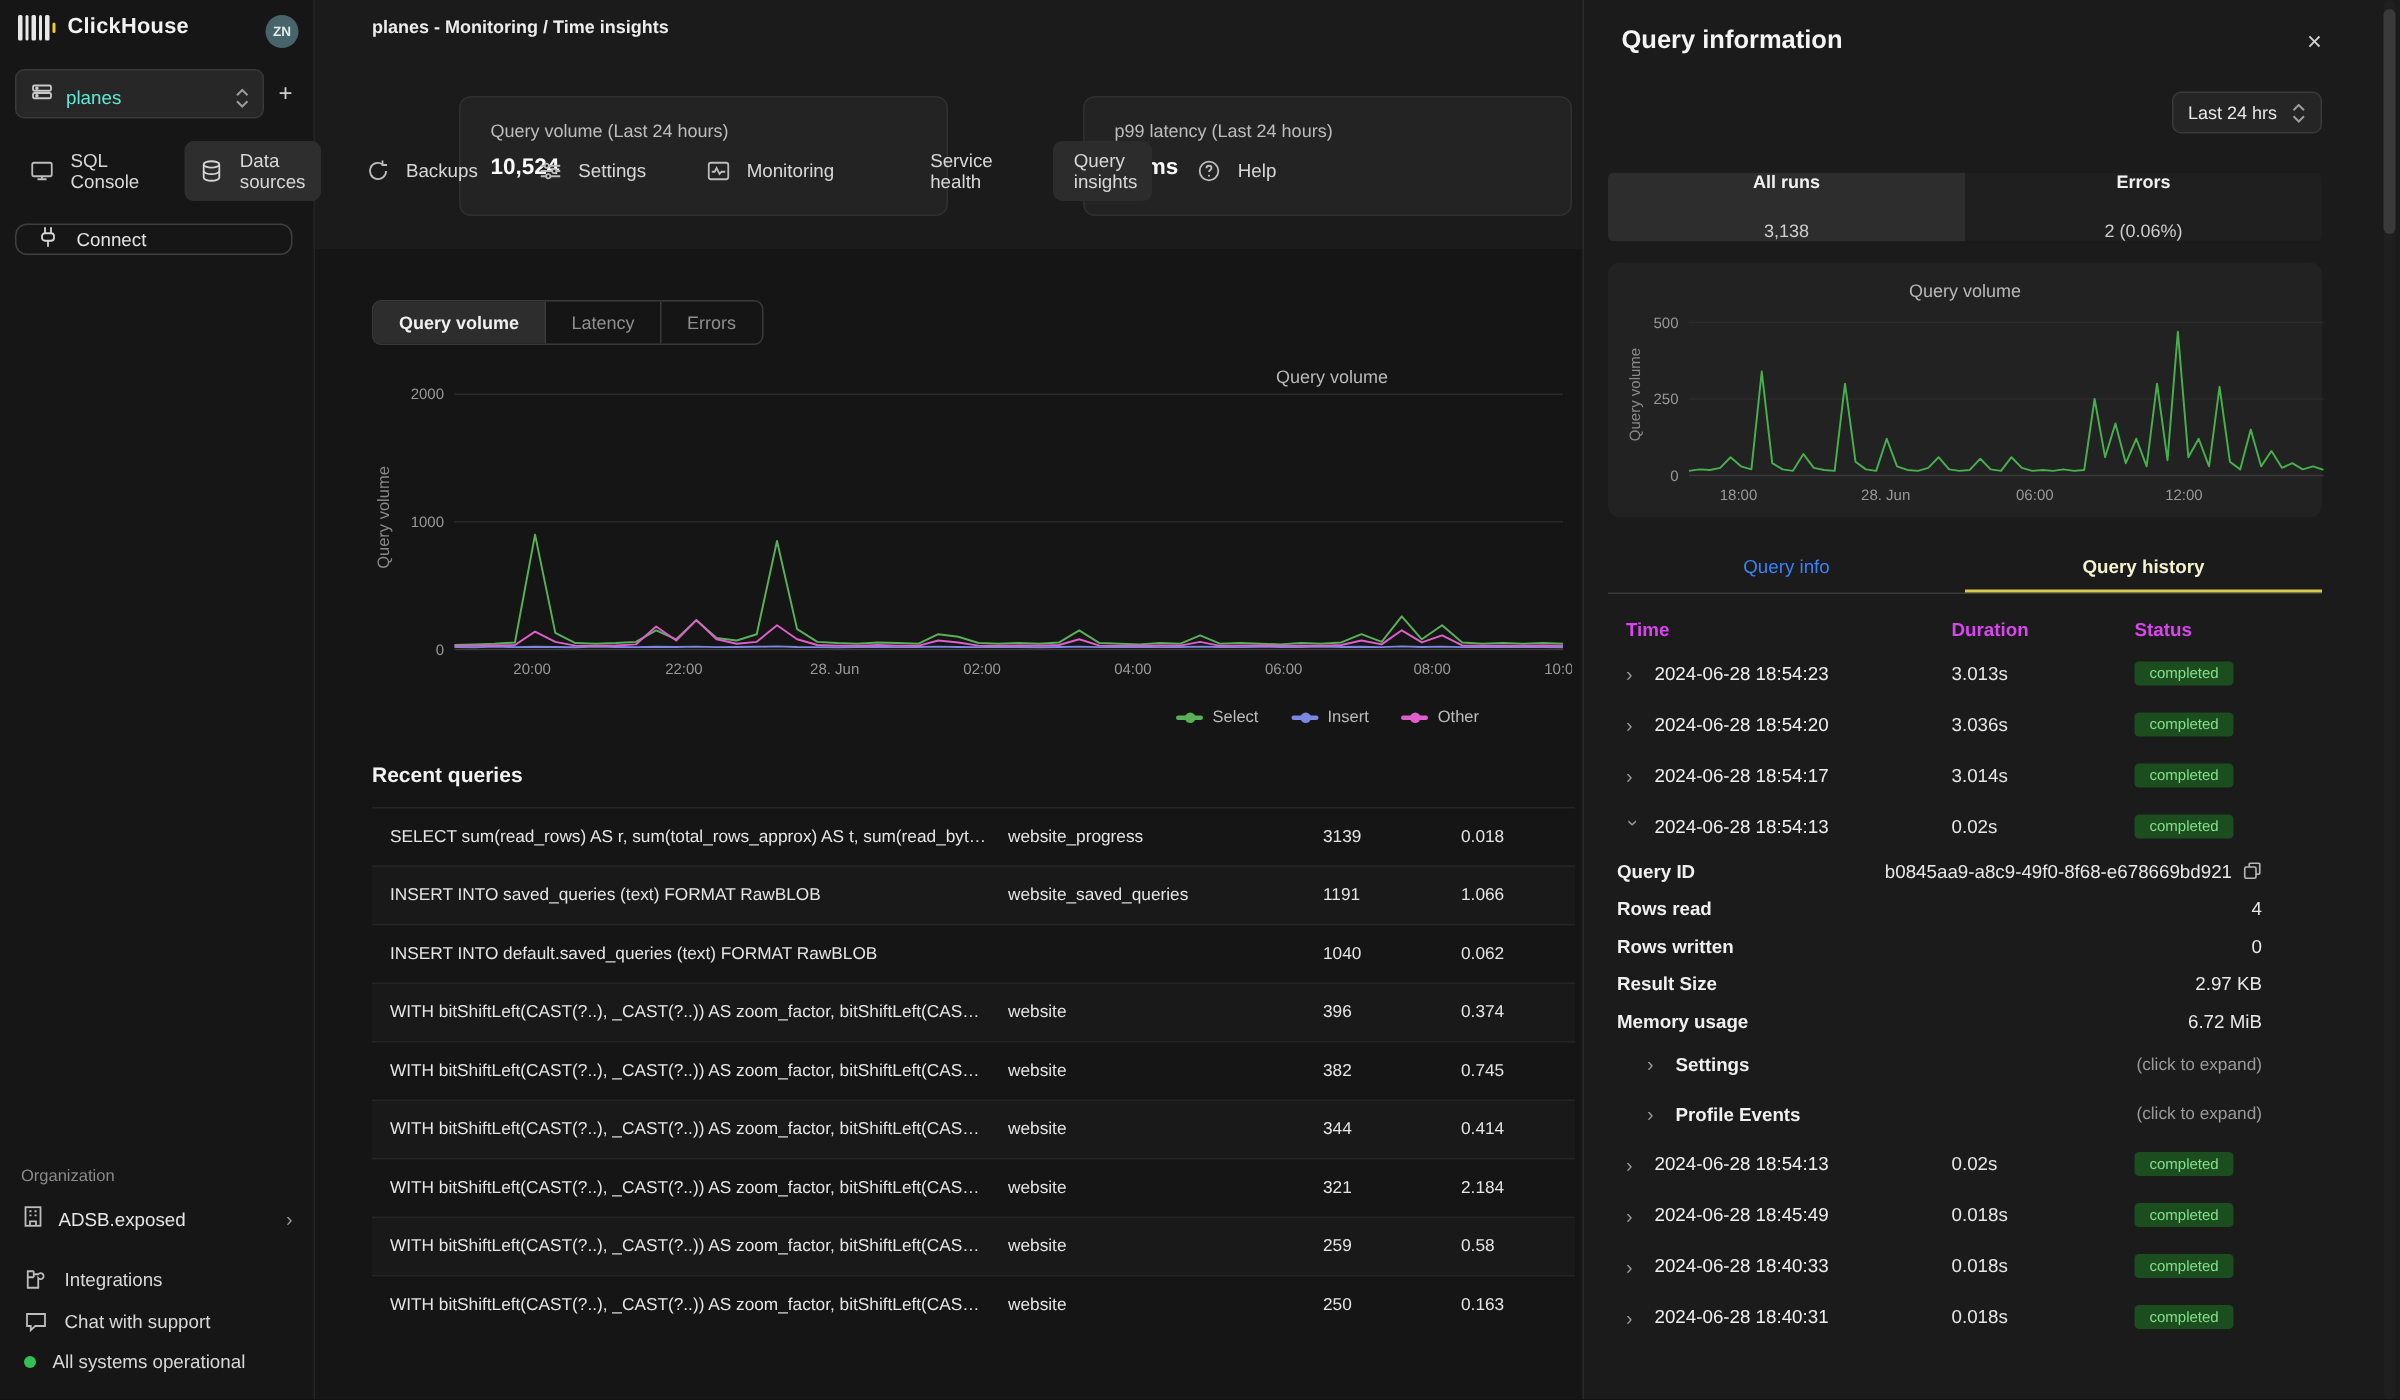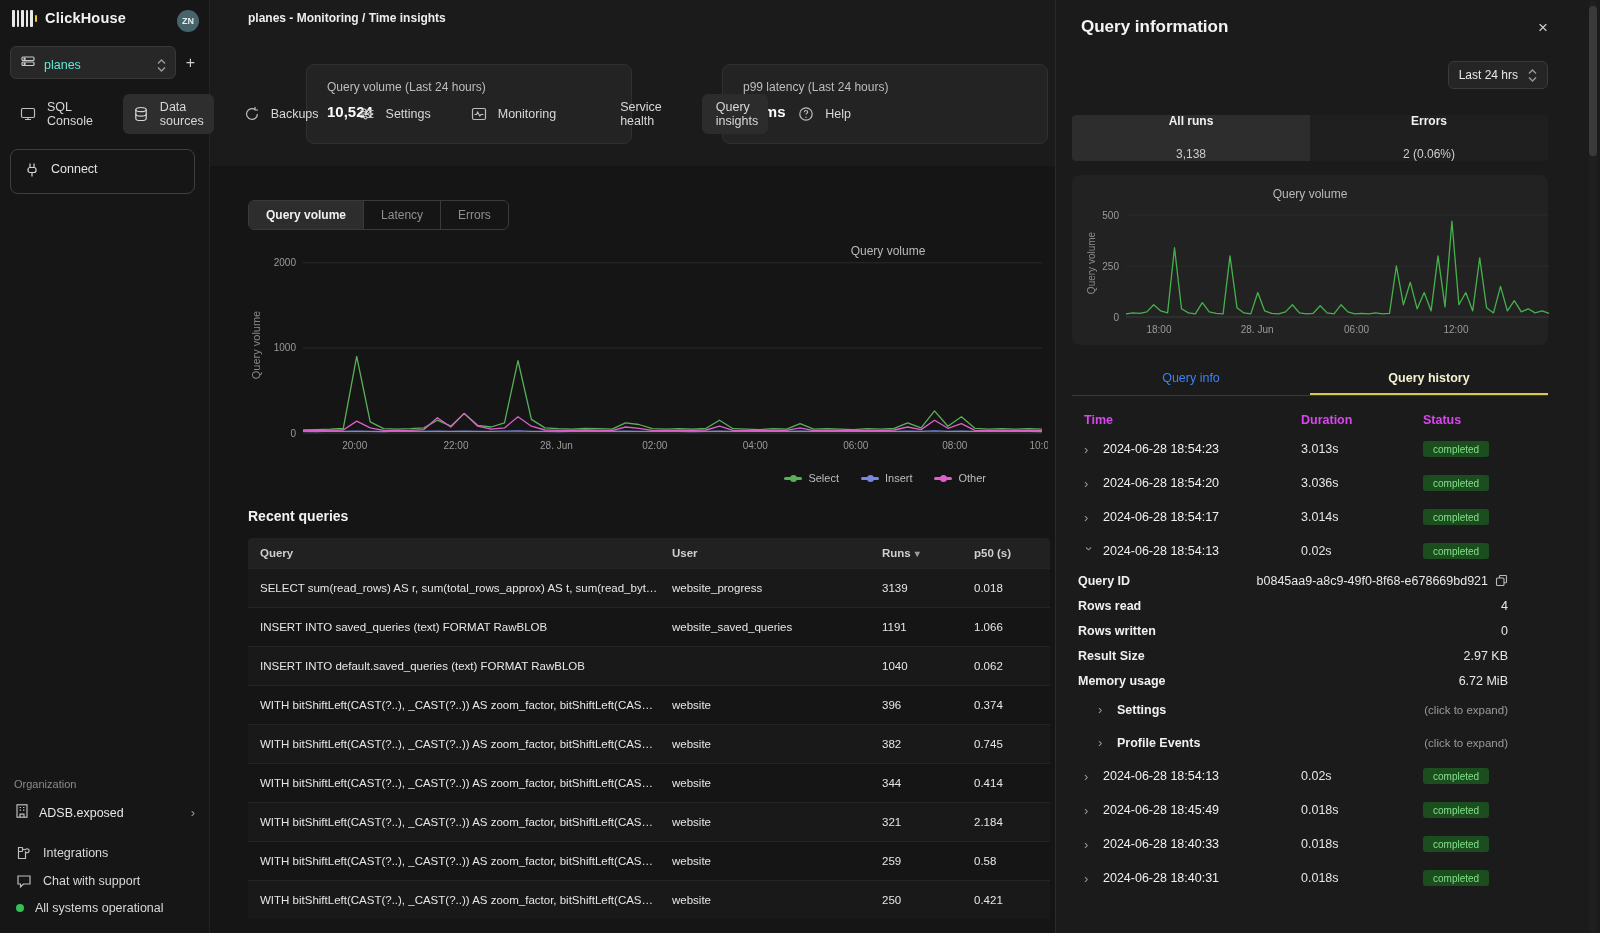--- a/index.html
+++ b/index.html
@@ -22,21 +22,21 @@
     border:1px solid #383838;border-radius:6px;padding:6px 9px;font-size:12.5px;cursor:pointer;color:#5eead4}
   .updown{margin-left:auto;display:flex;color:#9a9a9a}
   .plus-btn{color:#cfcfcf;font-size:16px;cursor:pointer;line-height:1}
   .nav{display:flex;flex-direction:row;padding:4px 0 0}
   .nav-item{display:flex;align-items:center;gap:11px;margin:1px 10px;padding:6px 10px;
     border-radius:6px;font-size:12.5px;color:#d8d8d8;cursor:pointer}
   .nav-item .ic{display:flex;width:16px;height:16px;color:#bdbdbd}
   .nav-item.selected{background:#2e2e2e}
   .nav-item.sub{padding-left:34px}
   .nav-item.sub.selected{margin-left:20px;padding-left:14px;background:#2c2c2c}
-  .connect-btn{display:flex;align-items:flex-start;gap:11px;margin:14px 14px 0 10px;padding:12px 13px;
+  .connect-btn{display:flex;align-items:center;gap:11px;margin:14px 14px 0 10px;padding:0 13px;
     border:1px solid #3f3f3f;border-radius:8px;font-size:12.5px;color:#e3e3e3;cursor:pointer}
   .sb-spacer{flex:1}
   .org-label{font-size:11px;color:#8a8a8a;padding:0 14px 6px}
   .org-row{display:flex;align-items:center;gap:9px;padding:7px 14px;font-size:12.5px;cursor:pointer}
   .org-chev{margin-left:auto;color:#9a9a9a;font-size:13px}
   .sb-footer{padding:10px 0 12px}
   .sb-footer .nav-item{margin:0 4px;padding:6px 12px}
   .dot{width:8px;height:8px;border-radius:50%;background:#33c054;flex:0 0 8px}
 
   
@@ -333,29 +333,20 @@
         </div>
         <div class="legend-item">
           <span class="legend-marker" style="background: rgb(222, 95, 203);"></span>
           <span>Other</span>
         </div>
       </div>
 
       <div class="rq-heading">Recent queries</div>
 
       <div class="rq-table">
-        <div class="rq-head">
-          <div>Query</div>
-          <div>User</div>
-          <div class="col-runs">
-            <span>Runs</span>
-            <span class="sort-icon"></span>
-          </div>
-          <div>p50 (s)</div>
-        </div>
         <div class="rq-row">
           <div>SELECT sum(read_rows) AS r, sum(total_rows_approx) AS t, sum(read_bytes) ...</div>
           <div>website_progress</div>
           <div>3139</div>
           <div>0.018</div>
         </div>
         <div class="rq-row">
           <div>INSERT INTO saved_queries (text) FORMAT RawBLOB</div>
           <div>website_saved_queries</div>
           <div>1191</div>
@@ -394,21 +385,21 @@
         <div class="rq-row">
           <div>WITH bitShiftLeft(CAST(?..), _CAST(?..)) AS zoom_factor, bitShiftLeft(CAST(?.....</div>
           <div>website</div>
           <div>259</div>
           <div>0.58</div>
         </div>
         <div class="rq-row">
           <div>WITH bitShiftLeft(CAST(?..), _CAST(?..)) AS zoom_factor, bitShiftLeft(CAST(?.....</div>
           <div>website</div>
           <div>250</div>
-          <div>0.421</div>
+          <div>0.163</div>
         </div>
       </div>
     </div>
   </main>
 
   <aside class="drawer">
     <div class="dw-head">
       <span class="dw-title">Query information</span>
       <span class="dw-close">×</span>
     </div>

